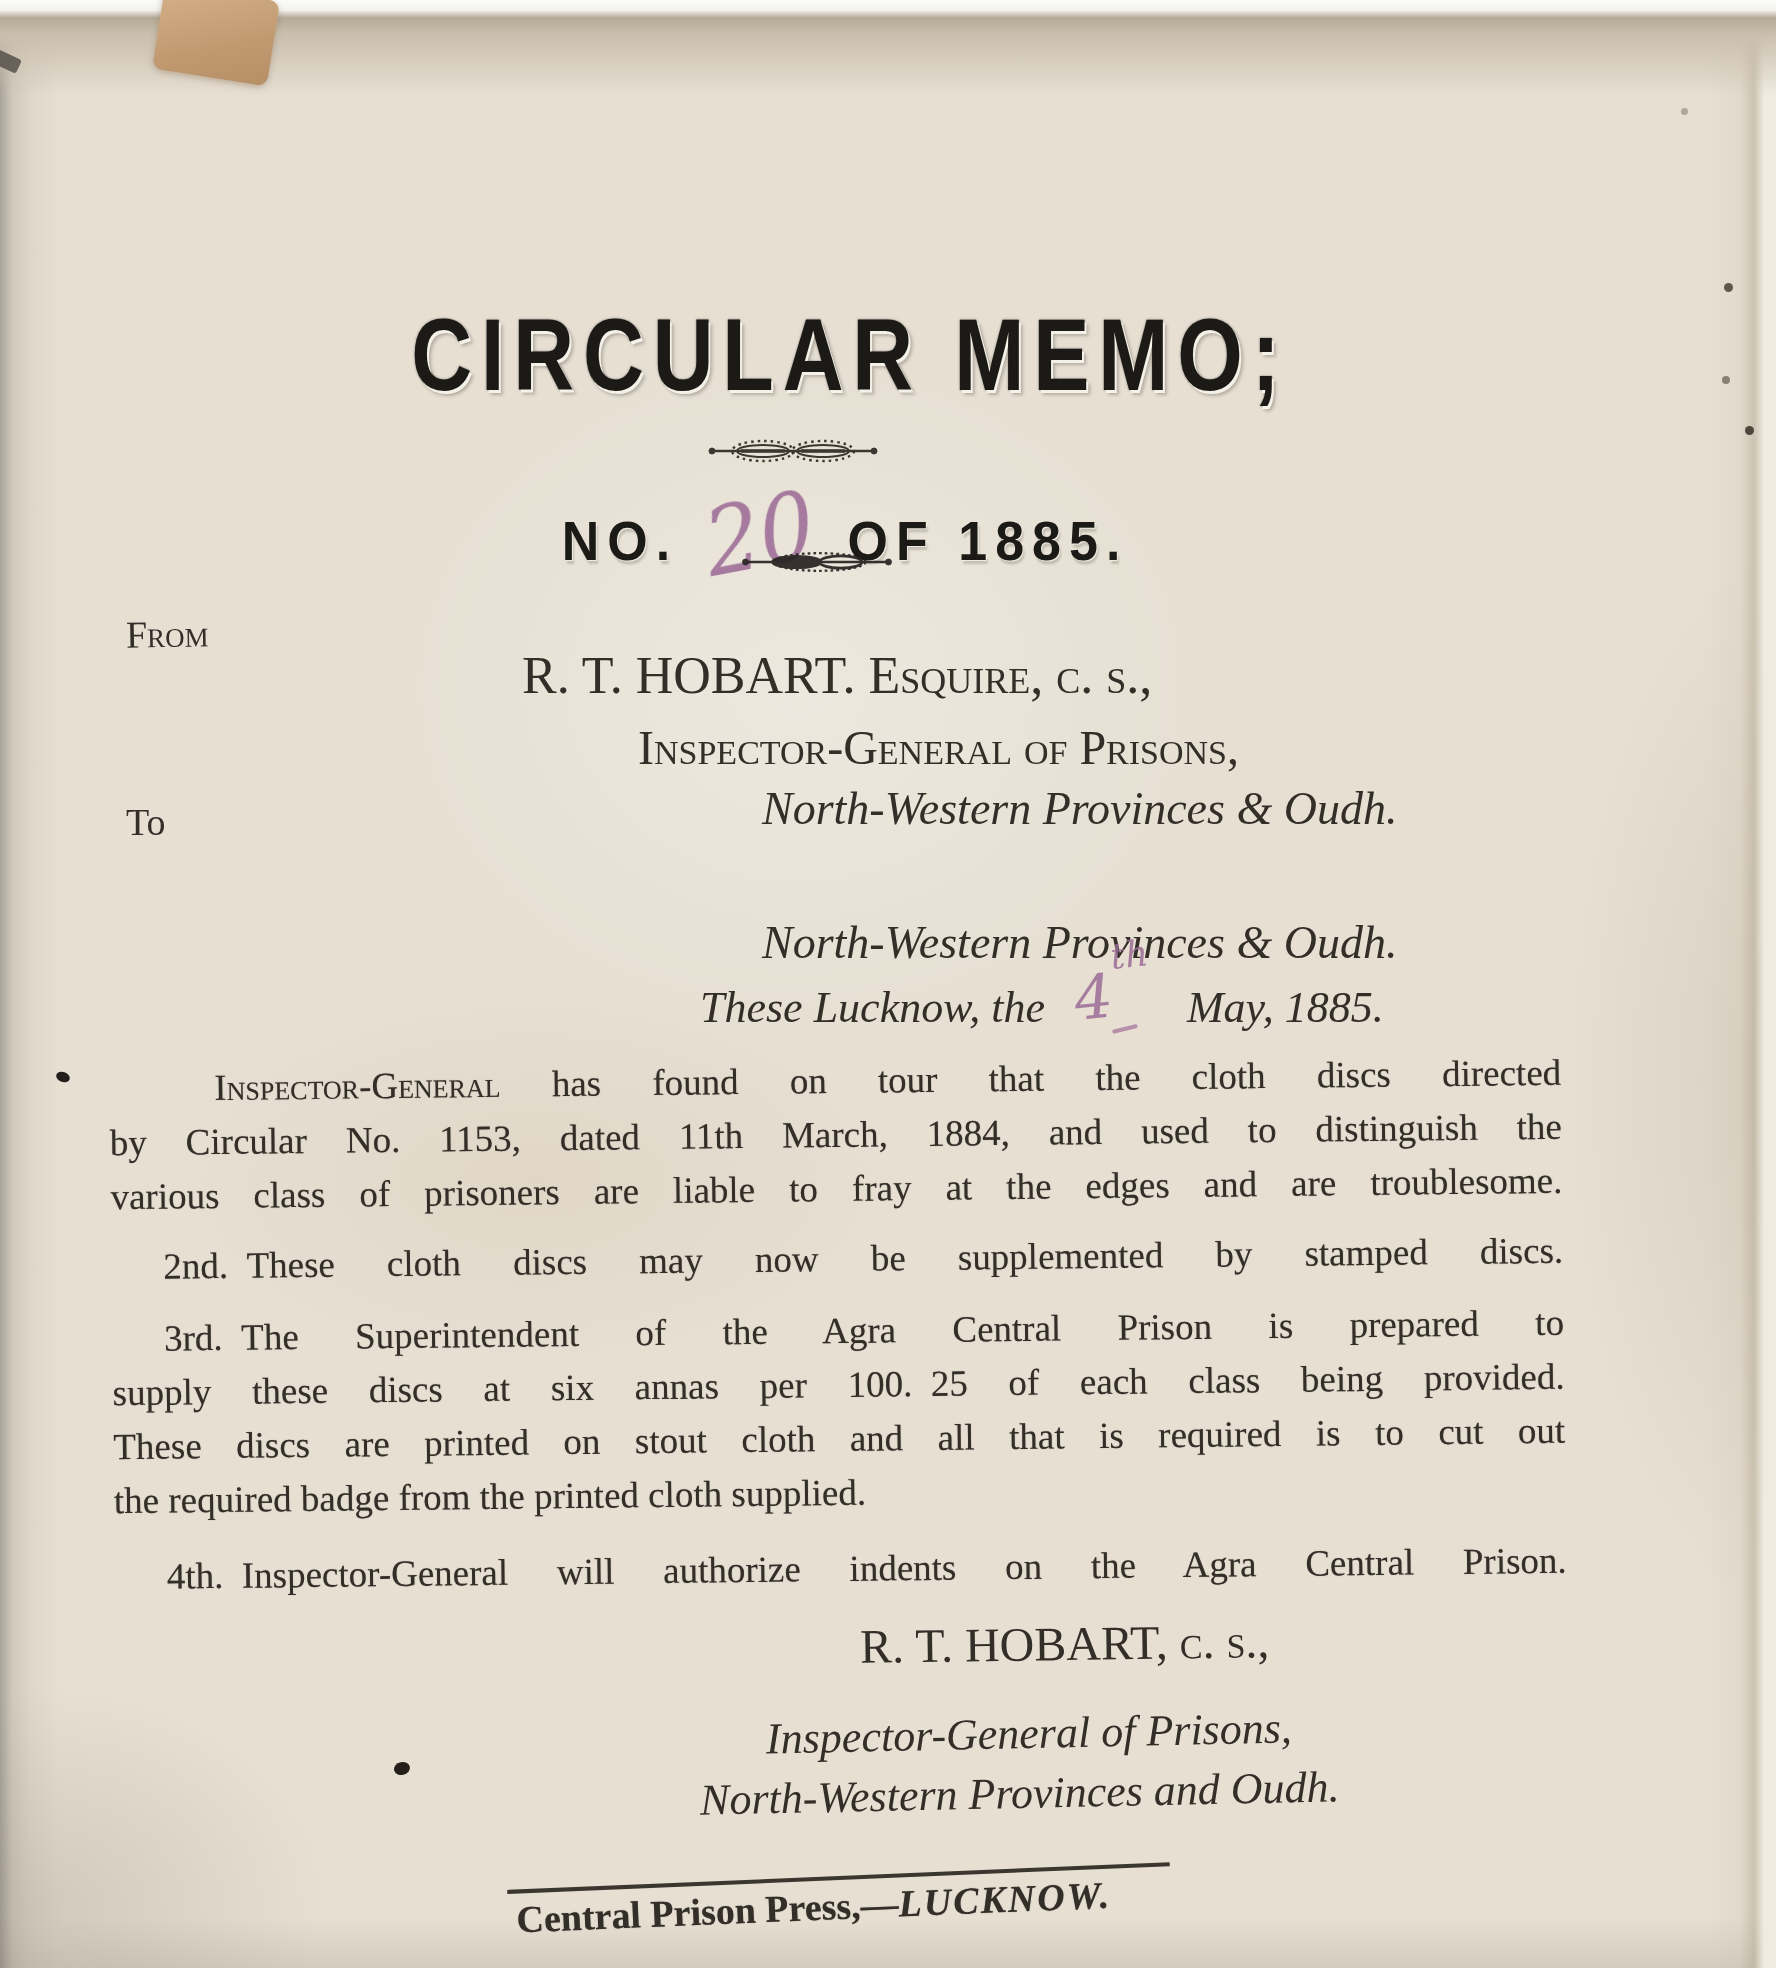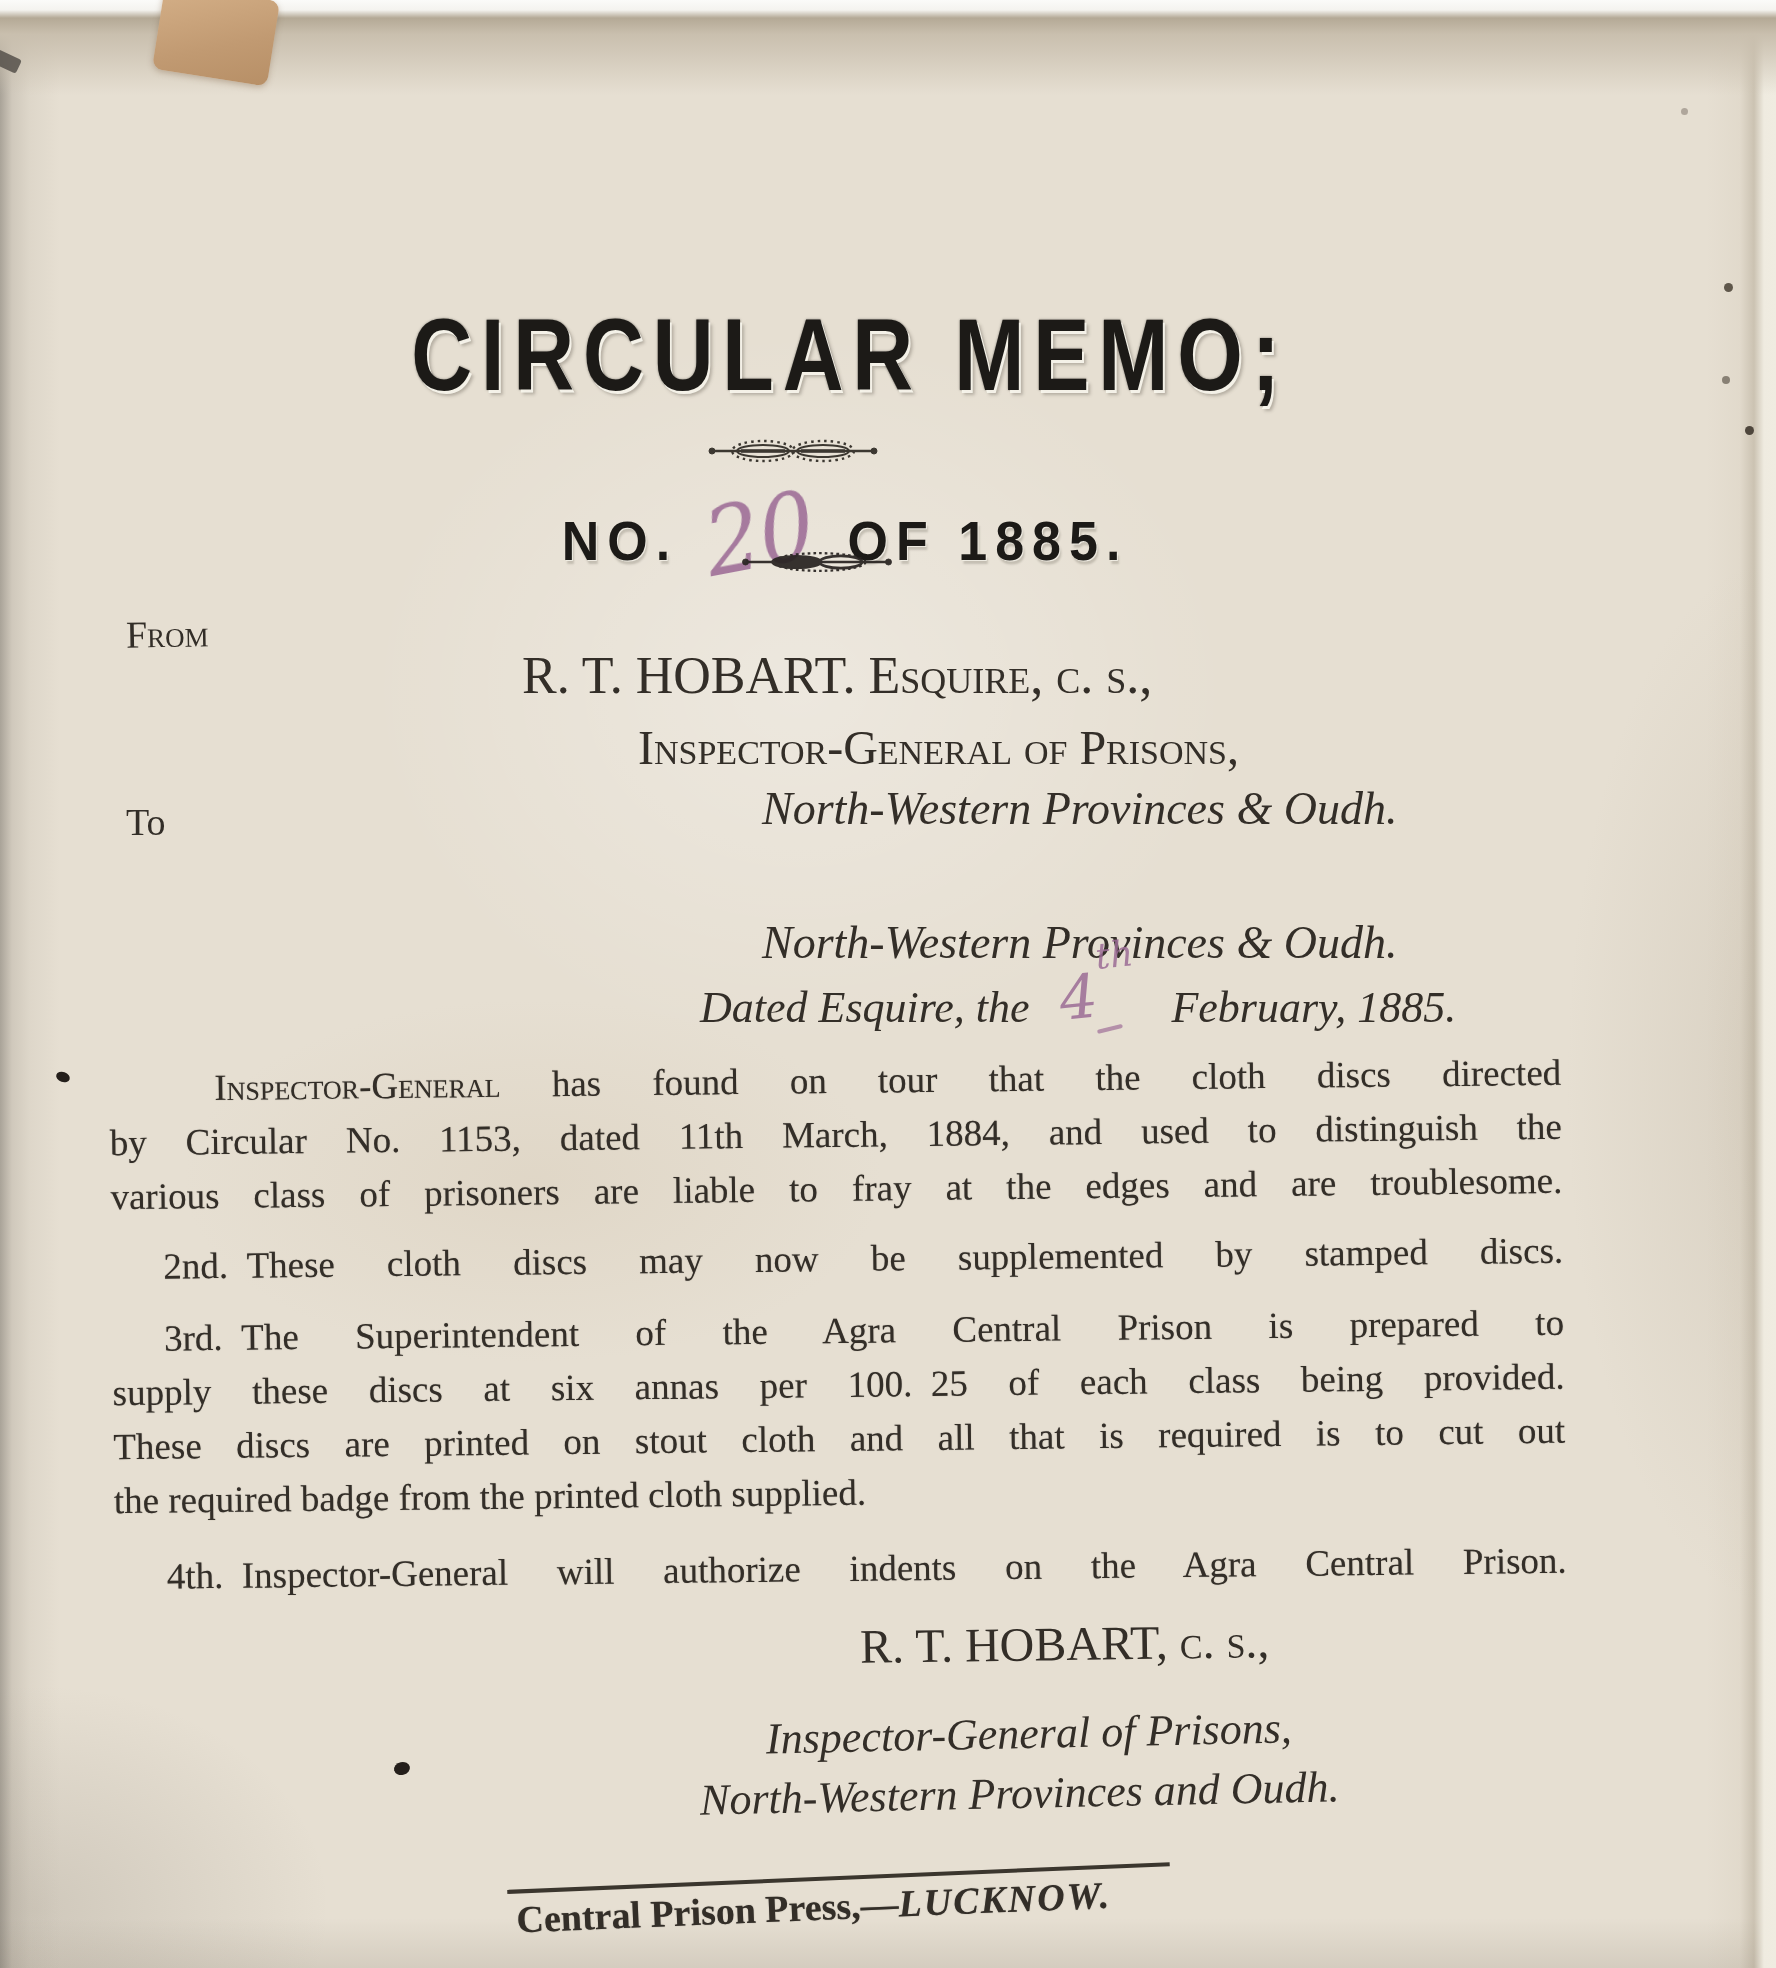--- a/index.html
+++ b/index.html
@@ -175,21 +175,21 @@
 
   <div class="abs addr side-label smallcaps" id="from-label">From</div>
   <div class="abs addr smallcaps" id="from-name">R. T. HOBART. Esquire, c. s.,</div>
   <div class="abs addr smallcaps" id="from-office">Inspector-General of Prisons,</div>
   <div class="abs addr italic" id="from-region">North-Western Provinces &amp; Oudh.</div>
 
   <div class="abs addr side-label" id="to-label">To</div>
   <div class="abs addr italic" id="to-region">North-Western Provinces &amp; Oudh.</div>
 
   <div class="abs date-line italic">
-    <span>Dated Esquire, the</span><span class="hand hand-day"><span>4</span><sup>th</sup><span class="hand-dash"></span></span><span>February, 1885.</span>
+    <span>These Lucknow, the</span><span class="hand hand-day"><span>4</span><sup>th</sup><span class="hand-dash"></span></span><span>May, 1885.</span>
   </div>
 
   <div class="abs" id="body-block">
       <div class="body-line jl" style="margin-top: 0px; padding-left: 105px;"><span class="lead-caps">Inspector-General</span><span> has found on tour that the cloth discs directed</span></div>
       <div class="body-line jl" style="margin-top: 0px; padding-left: 0px;"><span>by Circular No. 1153, dated 11th March, 1884, and used to distinguish the</span></div>
       <div class="body-line jl" style="margin-top: 0px; padding-left: 0px;"><span>various class of prisoners are liable to fray at the edges and are troublesome.</span></div>
       <div class="body-line jl" style="margin-top: 16px; padding-left: 52px;"><span>2nd. These cloth discs may now be supplemented by stamped discs.</span></div>
       <div class="body-line jl" style="margin-top: 18px; padding-left: 52px;"><span>3rd. The Superintendent of the Agra Central Prison is prepared to</span></div>
       <div class="body-line jl" style="margin-top: 0px; padding-left: 0px;"><span>supply these discs at six annas per 100. 25 of each class being provided.</span></div>
       <div class="body-line jl" style="margin-top: 0px; padding-left: 0px;"><span>These discs are printed on stout cloth and all that is required is to cut out</span></div>

